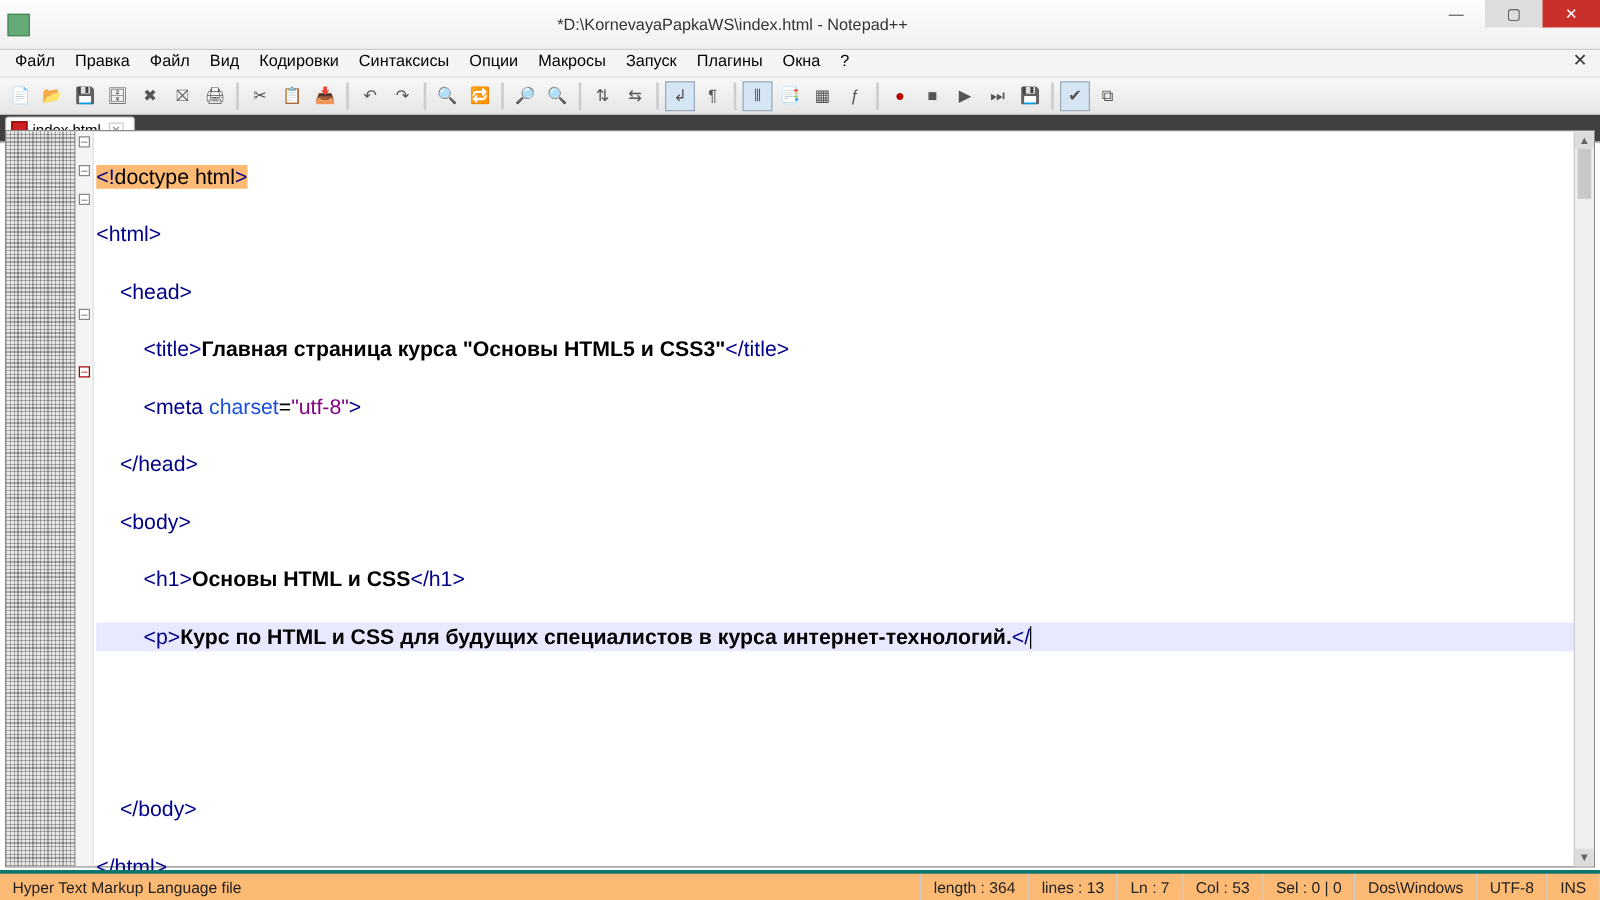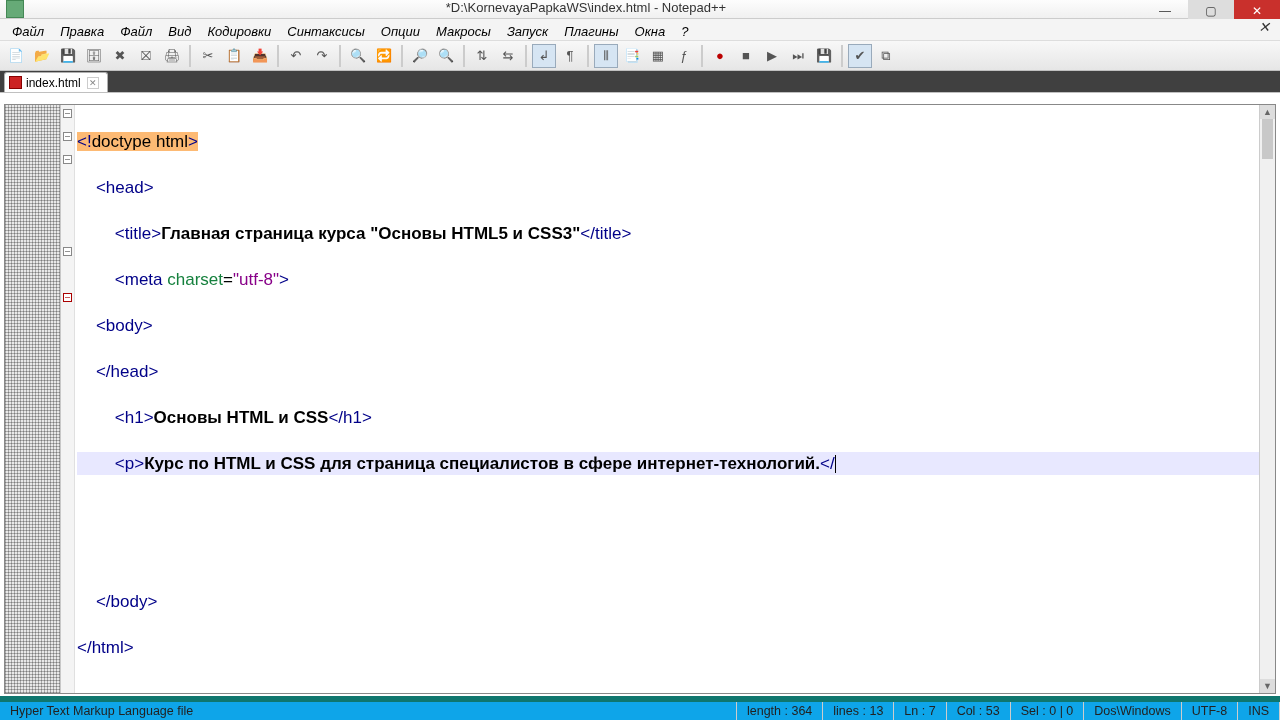--- a/index.html
+++ b/index.html
@@ -1,29 +1,29 @@
 <!DOCTYPE html>
 <html><head>
 <meta charset="utf-8">
 <style>
 * { margin: 0; padding: 0; box-sizing: border-box; font-family: "Segoe UI", Tahoma, sans-serif; }
 body { background: #fff; overflow: hidden; width: 1280px; height: 720px; }
 
 
-.titlebar { height: 19px; background: linear-gradient(#fdfdfd,#f0f0f0); display: flex; border-bottom: 1px solid #ccc; position: relative; }
+.titlebar { height: 40px; background: linear-gradient(#fdfdfd,#f0f0f0); display: flex; align-items: center; border-bottom: 1px solid #ccc; position: relative; }
 .titlebar .app-icon { width: 18px; height: 18px; margin: 0 6px; background:#6a7; border:1px solid #485; }
 .titlebar .title { flex:1; text-align:center; font-size:13px; color:#333; }
 .win-controls { display:flex; height:100%; }
 .win-btn { width:46px; height:22px; margin-top:0; display:flex; align-items:center; justify-content:center; font-size:12px; color:#444; }
 .win-btn.close { background:#c9302c; color:#fff; }
 .win-btn.max { background:#ddd; }
 .win-btn.min { }
 
 
-.menubar { height:22px; background:#f4f4f4; display:flex; align-items:flex-end; font-size:13px; border-bottom:1px solid #ddd; padding-left:4px; position:relative;font-style:italic; }
+.menubar { height:22px; background:#f4f4f4; display:flex; align-items:flex-start; font-size:13px; border-bottom:1px solid #ddd; padding-left:4px; position:relative; }
 .menubar .menu-item { padding:1px 8px; cursor:default; }
 .menubar .menu-close { position:absolute; right:4px; top:0; font-size:14px; color:#333; padding:0 6px; }
 
 
 .toolbar { height:30px; background:linear-gradient(#f8f8f8,#e6e6e6); border-bottom:1px solid #c0c0c0; display:flex; align-items:center; padding:0 4px; gap:2px; }
 .tool-btn { width:24px; height:24px; display:flex; align-items:center; justify-content:center; border:1px solid transparent; font-size:13px; color:#555; }
 .tool-btn.active { border-color:#9ab; background:#d6e5f3; }
 .tool-sep { width:2px; height:22px; background:#ccc; margin:0 3px; }
 
 
@@ -36,32 +36,32 @@
 .editor { position:absolute; top:104px; left:4px; right:4px; bottom:26px; border:1px solid #888; display:flex; background:#fff; }
 .margin-col { width:56px; background:#e8e8e8; border-right:1px solid #c8c8c8; background-image:repeating-linear-gradient(0deg,#bbb 0 1px,transparent 1px 3px),repeating-linear-gradient(90deg,#bbb 0 1px,transparent 1px 3px); background-blend-mode:multiply; }
 .fold-col { width:14px; background:#f4f4f4; border-right:1px solid #e0e0e0; position:relative; }
 .fold-box { position:absolute; left:2px; width:9px; height:9px; border:1px solid #888; background:#fff; font-size:9px; line-height:7px; text-align:center; color:#555; }
 .code-area { flex:1; font-family:"Courier New",monospace; font-size:17px; line-height:23px; padding:2px 0 0 2px; white-space:pre; color:#000; position:relative; }
 .code-line { height:23px; }
 .code-line.current { background:#e8e8ff; }
 .t-bracket { color:#008; }
 .t-tag { color:#008; }
 .t-doctype-bg { background:#fdba74; }
-.t-attr { color:#15803d; }
+.t-attr { color:#1d4ed8; }
 .t-val { color:#808; }
 .t-text { color:#000; font-weight:bold; }
 .cursor { display:inline-block; width:1px; height:18px; background:#000; vertical-align:text-bottom; animation:blink 1s step-start infinite; }
 @keyframes blink { 50% { opacity:0; } }
 
 .scroll-v { position:absolute; top:0; right:0; bottom:0; width:16px; background:#f0f0f0; border-left:1px solid #ccc; }
 .scroll-v .thumb { position:absolute; left:2px; right:2px; top:14px; height:40px; background:#c8c8c8; }
 .scroll-v .arrow { position:absolute; left:0; right:0; height:14px; background:#ddd; text-align:center; font-size:9px; line-height:14px; color:#666; }
 
 
-.statusbar { position:absolute; bottom:0; left:0; right:0; height:24px; background:#0ea5e9; border-top:6px solid #0f766e; display:flex; align-items:center; font-size:12.5px; color:#222; }
+.statusbar { position:absolute; bottom:0; left:0; right:0; height:24px; background:#fdba74; border-top:3px solid #0f766e; display:flex; align-items:center; font-size:12.5px; color:#222; }
 .statusbar .cell { padding:0 10px; border-right:1px solid #ccc; height:100%; display:flex; align-items:center; }
 .statusbar .grow { flex:1; }
 </style>
 </head>
 <body>
 
 <div class="titlebar">
   <div class="app-icon"></div>
   <div class="title">*D:\KornevayaPapkaWS\index.html - Notepad++</div>
   <div class="win-controls">
@@ -142,27 +142,28 @@
   <div class="margin-col"></div>
   <div class="fold-col">
     <div class="fold-box" style="top:4px">–</div>
     <div class="fold-box" style="top:27px">–</div>
     <div class="fold-box" style="top:50px">–</div>
     <div class="fold-box" style="top:142px">–</div>
     <div class="fold-box" style="top:188px;color:#a00;border-color:#a00">–</div>
   </div>
   <div class="code-area">
 <div class="code-line"><span class="t-doctype-bg"><span class="t-bracket">&lt;!</span><span>doctype html</span><span class="t-bracket">&gt;</span></span></div>
+<div class="code-line"><span class="t-bracket">&lt;</span><span class="t-tag">html</span><span class="t-bracket">&gt;</span></div>
 <div class="code-line">    <span class="t-bracket">&lt;</span><span class="t-tag">head</span><span class="t-bracket">&gt;</span></div>
 <div class="code-line">        <span class="t-bracket">&lt;</span><span class="t-tag">title</span><span class="t-bracket">&gt;</span><span class="t-text">Главная страница курса "Основы HTML5 и CSS3"</span><span class="t-bracket">&lt;/</span><span class="t-tag">title</span><span class="t-bracket">&gt;</span></div>
 <div class="code-line">        <span class="t-bracket">&lt;</span><span class="t-tag">meta</span><span> </span><span class="t-attr">charset</span><span>=</span><span class="t-val">"utf-8"</span><span class="t-bracket">&gt;</span></div>
+<div class="code-line">    <span class="t-bracket">&lt;/</span><span class="t-tag">head</span><span class="t-bracket">&gt;</span></div>
 <div class="code-line">    <span class="t-bracket">&lt;</span><span class="t-tag">body</span><span class="t-bracket">&gt;</span></div>
-<div class="code-line">    <span class="t-bracket">&lt;/</span><span class="t-tag">head</span><span class="t-bracket">&gt;</span></div>
 <div class="code-line">        <span class="t-bracket">&lt;</span><span class="t-tag">h1</span><span class="t-bracket">&gt;</span><span class="t-text">Основы HTML и CSS</span><span class="t-bracket">&lt;/</span><span class="t-tag">h1</span><span class="t-bracket">&gt;</span></div>
-<div class="code-line current">        <span class="t-bracket">&lt;</span><span class="t-tag">p</span><span class="t-bracket">&gt;</span><span class="t-text">Курс по HTML и CSS для страница специалистов в сфере интернет-технологий.</span><span class="t-bracket">&lt;/</span><span class="cursor"></span></div>
+<div class="code-line current">        <span class="t-bracket">&lt;</span><span class="t-tag">p</span><span class="t-bracket">&gt;</span><span class="t-text">Курс по HTML и CSS для будущих специалистов в курса интернет-технологий.</span><span class="t-bracket">&lt;/</span><span class="cursor"></span></div>
 <div class="code-line">        </div>
 <div class="code-line">        </div>
 <div class="code-line">    <span class="t-bracket">&lt;/</span><span class="t-tag">body</span><span class="t-bracket">&gt;</span></div>
 <div class="code-line"><span class="t-bracket">&lt;/</span><span class="t-tag">html</span><span class="t-bracket">&gt;</span></div>
   </div>
   <div class="scroll-v">
     <div class="arrow" style="top:0">▲</div>
     <div class="thumb"></div>
     <div class="arrow" style="bottom:0">▼</div>
   </div>

